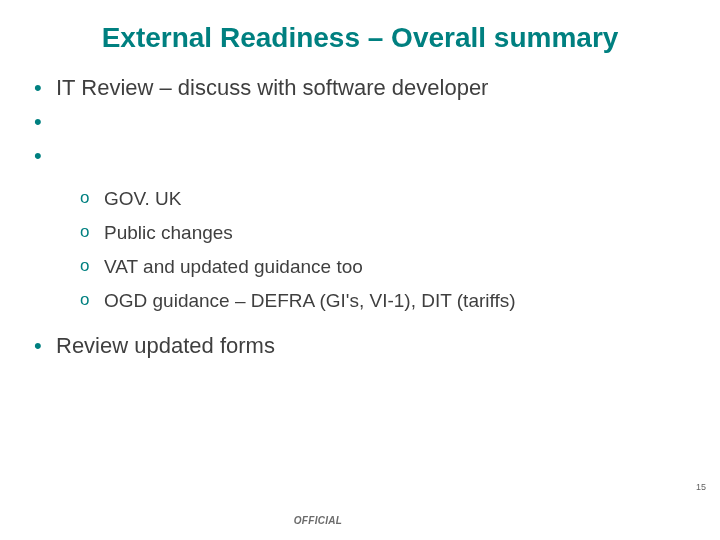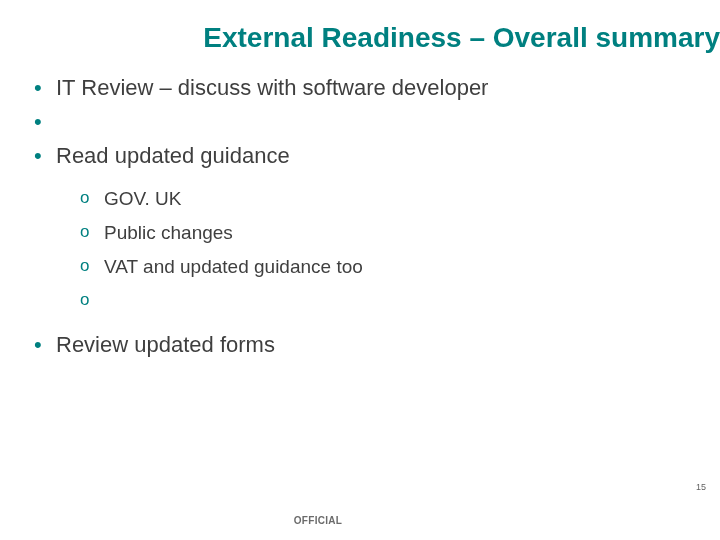--- a/index.html
+++ b/index.html
@@ -15,21 +15,21 @@
     position: relative;
     width: 720px;
     height: 540px;
     box-sizing: border-box;
   }
   .title {
     position: absolute;
     top: 22px;
     left: 0;
     width: 720px;
-    text-align: right;
+    text-align: center;
     font-size: 28px;
     font-weight: bold;
     color: #008080;
   }
   .content {
     position: absolute;
     top: 72px;
     left: 34px;
     right: 40px;
   }
@@ -75,58 +75,59 @@
   .footer {
     position: absolute;
     left: 0;
     width: 636px;
     bottom: 14px;
     text-align: center;
     font-size: 10px;
     font-weight: bold;
     color: #6b6b6b;
     letter-spacing: 0.3px;
+    font-style: italic;
   }
 </style>
 </head>
 <body>
 
 <div class="slide">
 
   <div class="title">External Readiness – Overall summary</div>
 
   <div class="content">
 
     <div class="b1">
       <span class="dot">•</span>
       <span>IT Review – discuss with software developer</span>
     </div>
     <div class="b1">
       <span class="dot">•</span>
     </div>
     <div class="b1">
       <span class="dot">•</span>
-      <span>Read updated guidance</span>
     </div>
 
     <div class="sub">
       <div class="b2">
         <span class="circ">o</span>
         <span>GOV. UK</span>
       </div>
       <div class="b2">
         <span class="circ">o</span>
         <span>Public changes</span>
       </div>
       <div class="b2">
         <span class="circ">o</span>
         <span>VAT and updated guidance too</span>
       </div>
       <div class="b2">
         <span class="circ">o</span>
+        <span>OGD guidance – DEFRA (GI's, VI-1), DIT (tariffs)</span>
       </div>
     </div>
 
     <div class="b1" style="margin-top:12px">
       <span class="dot">•</span>
       <span>Review updated forms</span>
     </div>
 
   </div>
 

